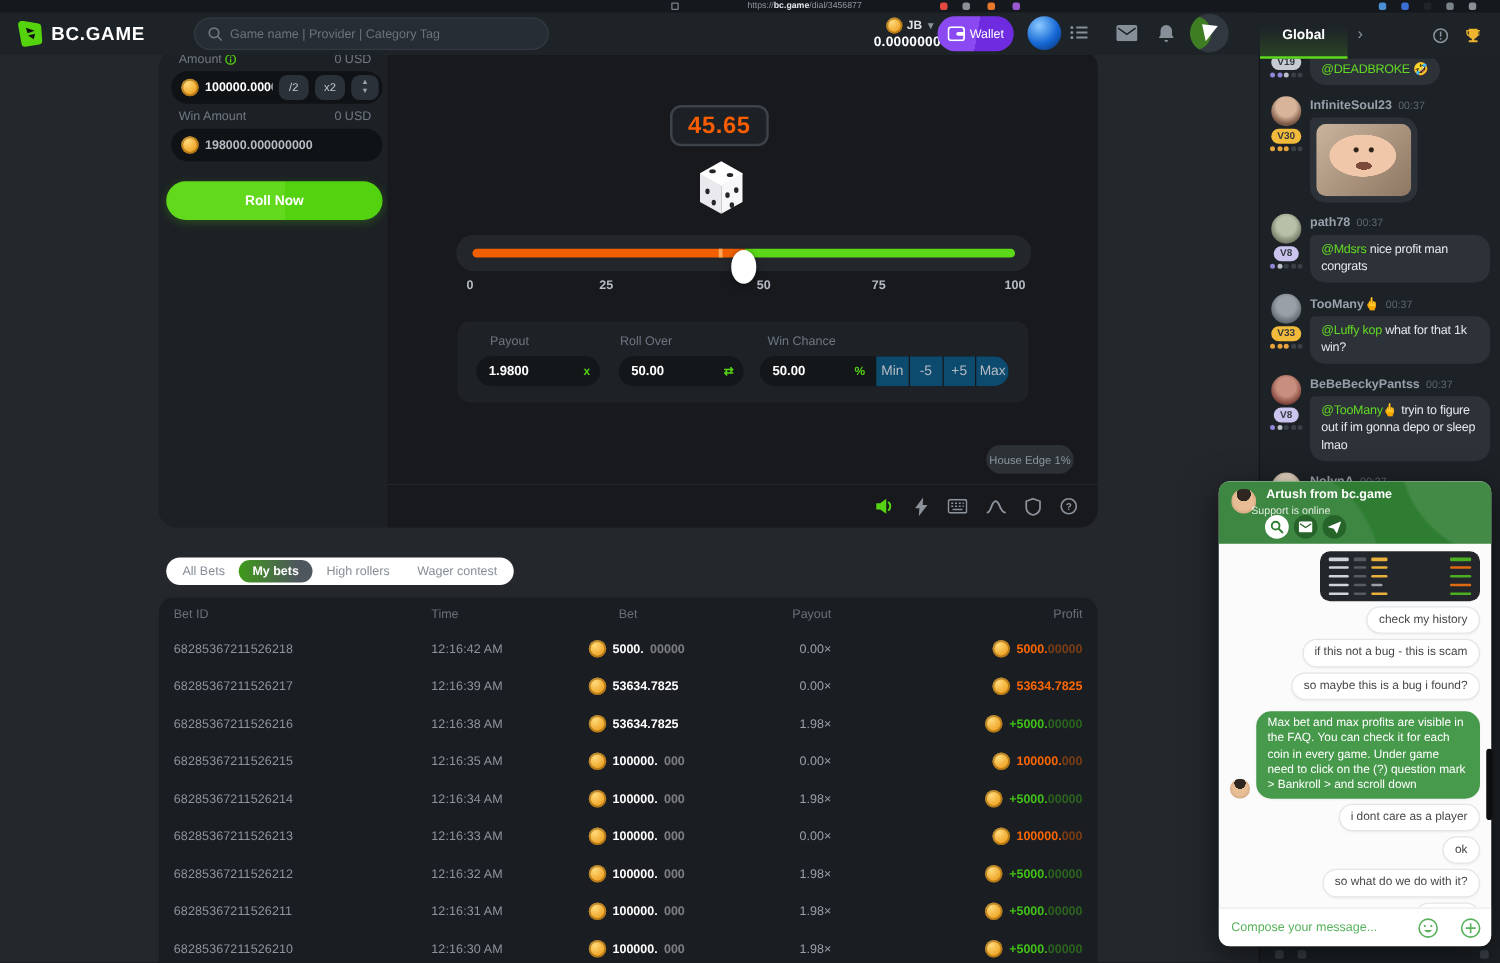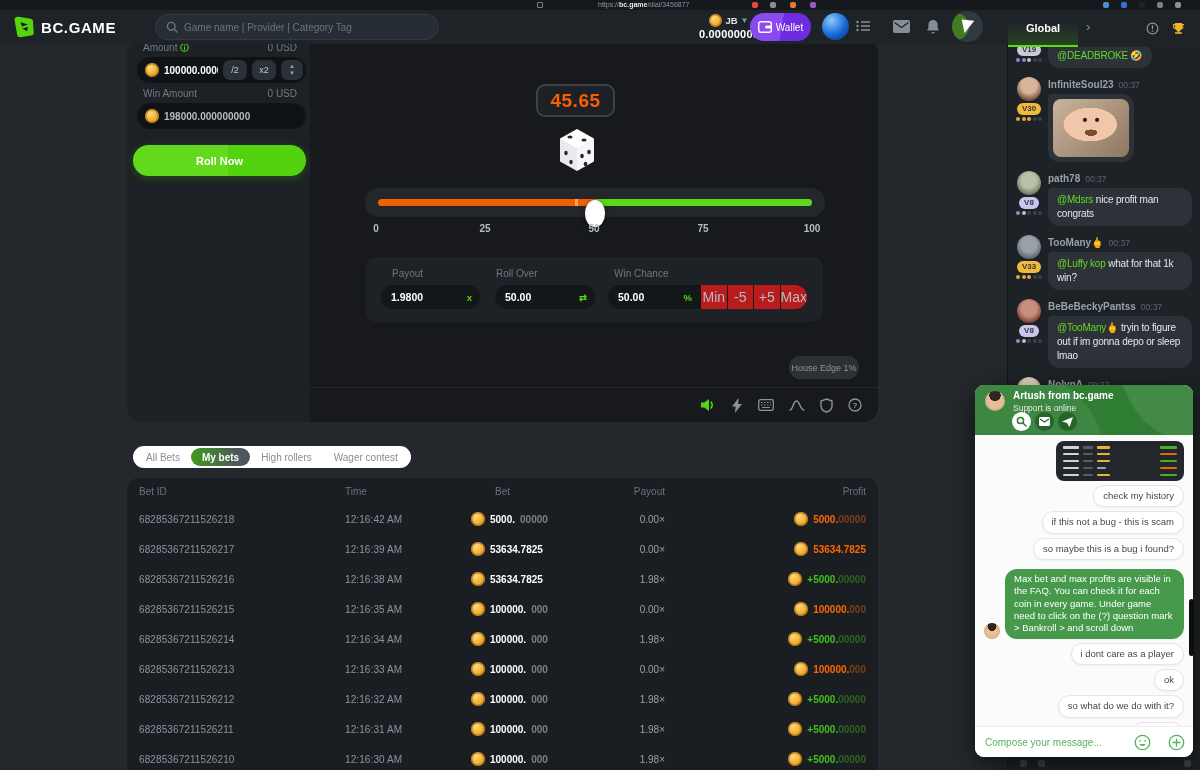--- a/index.html
+++ b/index.html
@@ -52,21 +52,21 @@
 .scale{position:absolute;top:183px;left:0;width:568px;height:12px}
 .scale span{position:absolute;transform:translateX(-50%);font-size:10px;font-weight:700;color:#b7bdc4}
 .params{position:absolute;left:56px;top:217px;width:457px;height:65px;background:#1e2227;border-radius:10px}
 .plabel{position:absolute;top:11px;font-size:10px;color:#6e7681}
 .pinput{position:absolute;top:28px;height:24px;background:#14171a;border-radius:12px;display:flex;align-items:center;padding:0 8px 0 10px}
 .pinput .pv{flex:1;font-size:10.5px;font-weight:700;color:#fff}
 .suffix{color:#56d414;font-size:9.5px;font-weight:700}
 .wcgroup{position:absolute;left:242px;top:28px;width:199px;height:24px;background:#14171a;border-radius:12px;display:flex;overflow:hidden;gap:1px}
 .wcval{width:92px;display:flex;align-items:center;padding:0 8px 0 10px}
 .wcval .pv{flex:1;font-size:10.5px;font-weight:700;color:#fff}
-.wcbtn{flex:1;background:#b91c1c;color:#b6bcc3;font-size:14px;display:flex;align-items:center;justify-content:center;cursor:pointer}
+.wcbtn{flex:1;background:#0c4a6e;color:#b6bcc3;font-size:11px;display:flex;align-items:center;justify-content:center;cursor:pointer}
 .house{position:absolute;left:479px;top:316px;width:70px;height:23px;background:#2c3136;border-radius:12px;display:flex;align-items:center;justify-content:center;font-size:9px;color:#8d959d}
 .toolbar{position:absolute;left:0;top:347px;width:568px;height:35px;border-top:1px solid #23272d;display:flex;align-items:center;justify-content:flex-end;gap:15px;padding-right:16px}
 .tbi{display:flex;cursor:pointer}
 
 
 .tabs{position:absolute;left:133px;top:446px;height:22px;background:#ffffff;border-radius:11px;display:flex;align-items:center;padding:2px;z-index:9}
 .tab{padding:0 11px;height:18px;display:flex;align-items:center;border-radius:9px;font-size:10px;color:#858d96;cursor:pointer;white-space:nowrap}
 .tab.active{background:linear-gradient(90deg,#3f9a1b,#4e565e 80%);color:#fff;font-weight:700}
 .table{position:absolute;left:127px;top:478px;width:751px;height:292px;background:#1a1e22;border-radius:12px 12px 0 0;overflow:hidden;z-index:8}
 .thead,.trow{display:grid;grid-template-columns:206px 126px 124px 70px 1fr;padding:0 12px;align-items:center}
@@ -113,21 +113,21 @@
 .img-bubble{width:86px;height:68px;background:#2c3238;border-radius:4px 12px 12px 12px;padding:5px;cursor:pointer}
 .baby{width:100%;height:100%;border-radius:8px;background:radial-gradient(circle at 42% 36%,#2a2118 1.5px,transparent 2.5px),radial-gradient(circle at 58% 36%,#2a2118 1.5px,transparent 2.5px),radial-gradient(ellipse 14% 9% at 50% 58%,#7c4a3a 0 60%,transparent 61%),radial-gradient(ellipse 58% 48% at 49% 44%,#f0c7a8 0 60%,transparent 61%),linear-gradient(135deg,#cbb49e,#8d7762)}
 .chat-foot{position:absolute;left:1008px;bottom:0;width:192px;height:13px;background:#1d2226;z-index:21}
 .cf-dot{position:absolute;top:3px;width:7px;height:7px;border-radius:2px;background:#3a4148}
 
 
 .support{position:absolute;left:975px;top:385px;width:218px;height:372px;z-index:40;border-radius:9px;box-shadow:0 8px 28px rgba(0,0,0,.55);overflow:hidden;background:#fbfbfb}
 .sup-head{position:absolute;left:0;top:0;width:262px;height:50px;background:#2e7d32;background-image:radial-gradient(circle at 88% -50%,rgba(255,255,255,.10) 35%,transparent 36%),radial-gradient(circle at 15% 150%,rgba(255,255,255,.08) 38%,transparent 39%)}
 .sup-av{position:absolute;left:10px;top:6px;width:20px;height:20px;border-radius:50%;background:radial-gradient(circle at 50% 22%,#2e2620 0 30%,transparent 31%),radial-gradient(circle at 50% 48%,#e8bd96 0 52%,#b08a64)}
 .sup-name{position:absolute;left:38px;top:5px;font-size:10px;font-weight:700;color:#fff;white-space:nowrap}
-.sup-status{position:absolute;left:38px;top:18px;font-size:8.5px;color:rgba(255,255,255,.85)}
+.sup-status{position:absolute;left:26px;top:18px;font-size:8.5px;color:rgba(255,255,255,.85)}
 .sup-close{position:absolute;right:9px;top:4px;color:#fff;font-size:10px;cursor:pointer}
 .sup-icons{position:absolute;left:37px;top:27px;display:flex;gap:4px}
 .sico{width:19px;height:19px;border-radius:50%;display:flex;align-items:center;justify-content:center;cursor:pointer}
 .sico.q{background:#fff}
 .sico.dk{background:#266429}
 .sup-body{position:absolute;left:0;top:50px;width:218px;height:291px;padding:6px 9px;overflow:hidden}
 .shot{margin-left:auto;width:128px;height:40px;background:#23272c;border-radius:8px;padding:5px 7px;display:flex;flex-direction:column;justify-content:space-between;cursor:pointer}
 .shot-row{display:flex;gap:4px;align-items:center}
 .shot-row i{height:2.5px;border-radius:1px;display:block}
 .sw1{width:16px;background:#cfd4da}.sw2{width:10px;background:#555c63}.sw3{width:13px;background:#e9b13c}.sw4{width:9px;background:#9aa1a8}
@@ -273,21 +273,21 @@
       </div>
       <div class="slider-shell">
         <div class="track">
           <span class="res-tick"></span>
           <span class="thumb"></span>
         </div>
       </div>
       <div class="scale">
         <span style="left:66px">0</span>
         <span style="left:175px">25</span>
-        <span style="left:284px">50</span>
+        <span style="left:301px">50</span>
         <span style="left:393px">75</span>
         <span style="left:502px">100</span>
       </div>
       <div class="params">
         <span class="plabel" style="left:26px">Payout</span>
         <div class="pinput" style="left:15px;width:99px">
           <span class="pv">1.9800</span>
           <span class="suffix">x</span>
         </div>
         <span class="plabel" style="left:130px">Roll Over</span>

